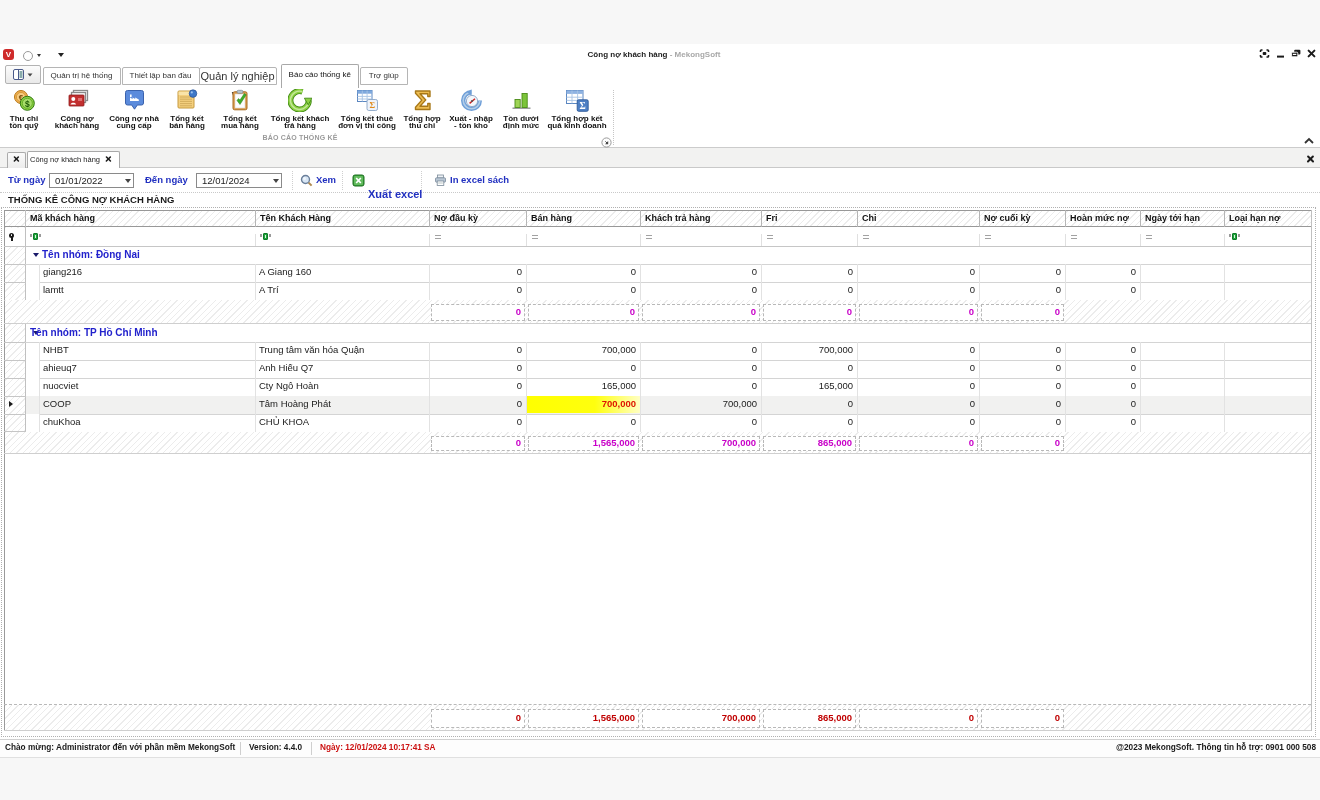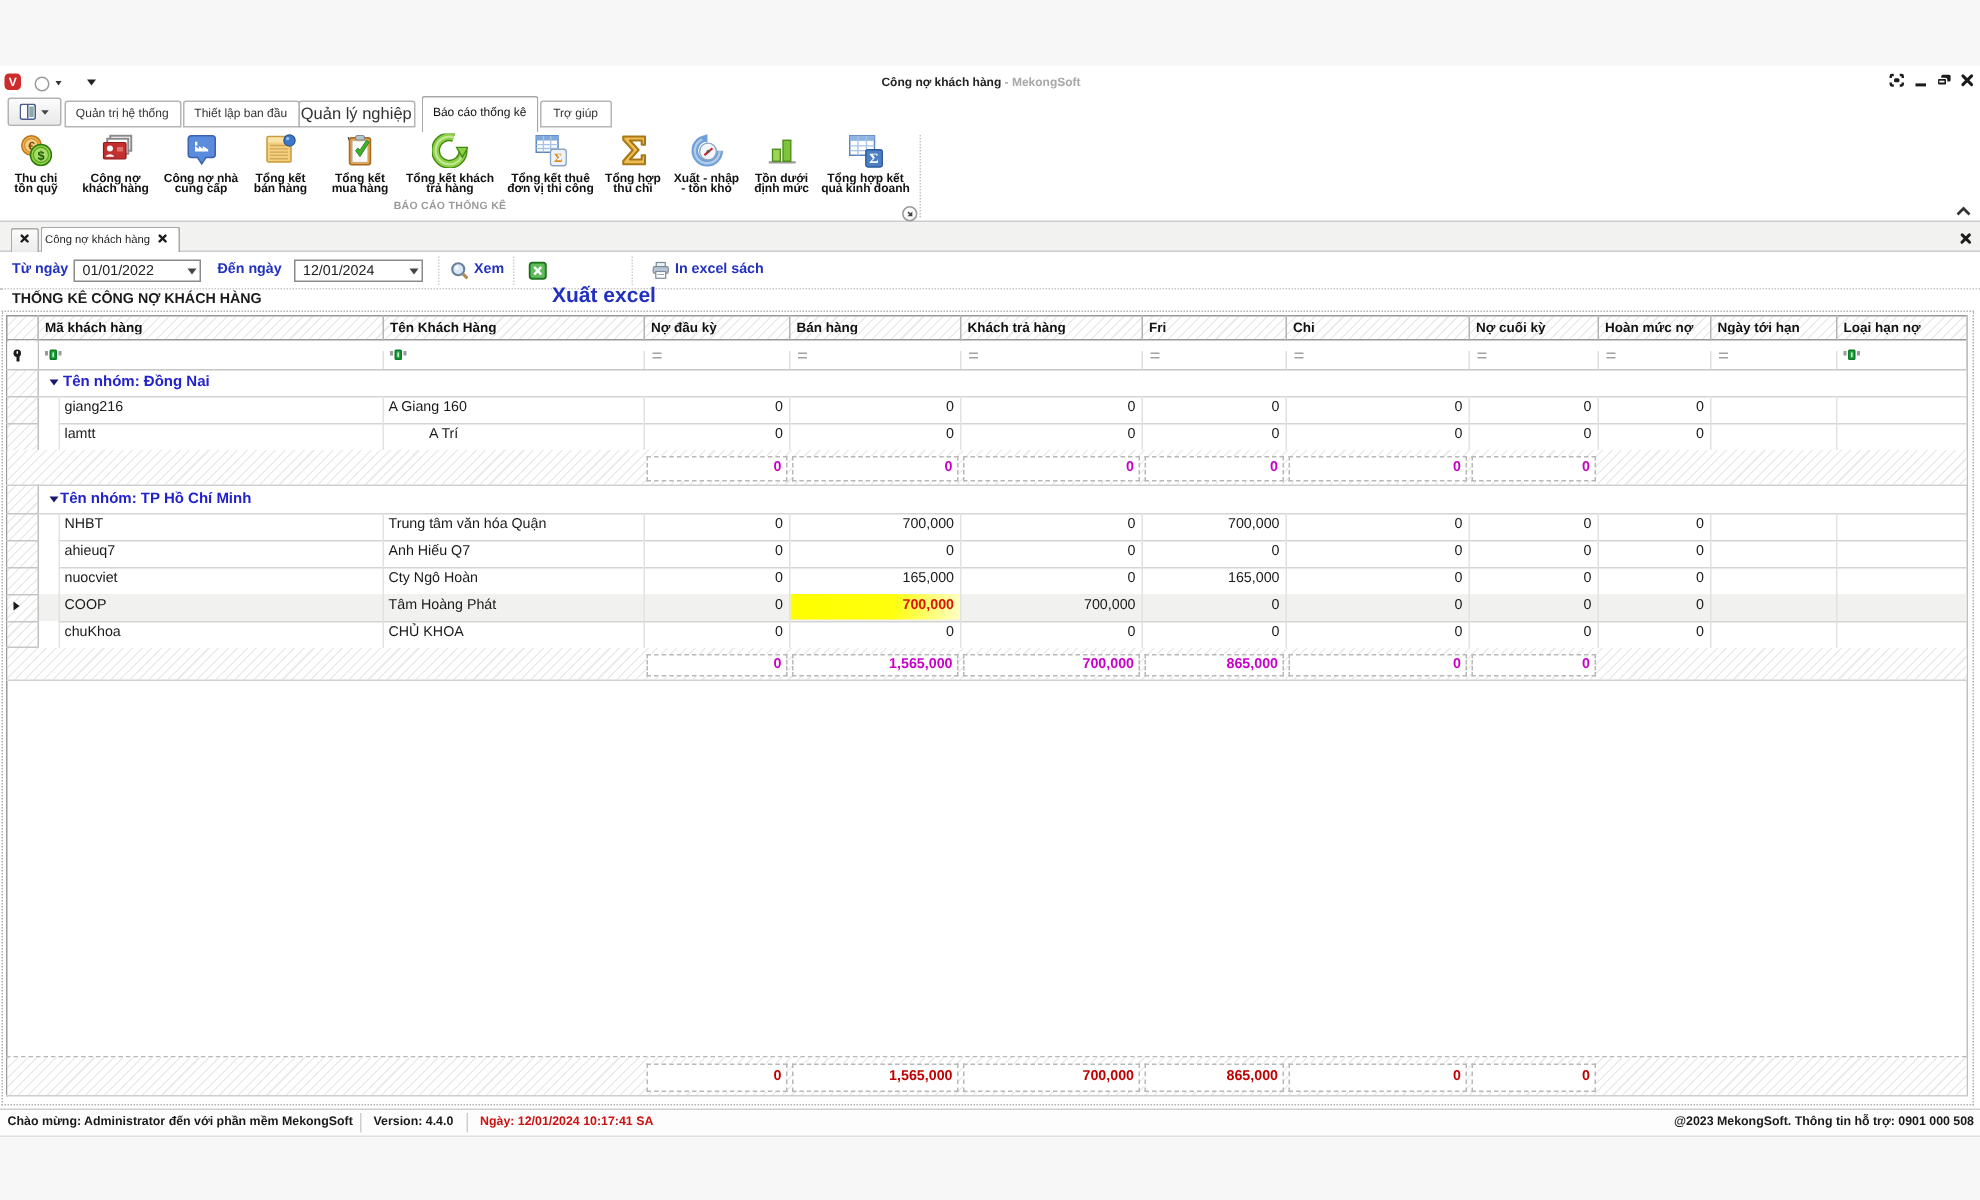--- a/index.html
+++ b/index.html
@@ -190,21 +190,21 @@
 <circle cx="5.5" cy="5.5" r="4" fill="#d8e6f5" stroke="#6a7f9a" stroke-width="1.4"></circle>
 <circle cx="4.5" cy="4.5" r="1.5" fill="#f0f6fc"></circle>
 <line x1="8.6" y1="8.6" x2="11.6" y2="11.6" stroke="#b08a50" stroke-width="2"></line>
 </svg>
 <div class="abs b" style="left:316px;top:174px;font-size:9.5px;color:#2130c0;">Xem</div>
 <svg class="abs" style="left:352px;top:174px" width="13" height="13" viewBox="0 0 13 13">
 <rect x="1" y="1" width="11" height="11" rx="2" fill="#3aa33c" stroke="#1c6e1e" stroke-width="1"></rect>
 <rect x="2" y="2" width="9" height="9" rx="1.2" fill="#63bb5e"></rect>
 <path d="M4.2 4 L8.8 9 M8.8 4 L4.2 9" stroke="#ffffff" stroke-width="1.7"></path>
 </svg>
-<div class="abs b" style="left:368px;top:188px;font-size:14px;color:#2130c0;">Xuất excel</div>
+<div class="abs b" style="left:368px;top:188px;font-size:11px;color:#2130c0;">Xuất excel</div>
 <svg class="abs" style="left:434px;top:174px" width="13" height="13" viewBox="0 0 13 13">
 <rect x="3.5" y="1" width="6" height="3" fill="#eef2f6" stroke="#7a8a9a" stroke-width="0.8"></rect>
 <rect x="1.5" y="3.8" width="10" height="4.4" rx="1" fill="#b9c6d4" stroke="#7a8a9a" stroke-width="0.8"></rect>
 <rect x="3.2" y="7" width="6.6" height="4.5" fill="#fff" stroke="#7a8a9a" stroke-width="0.8"></rect>
 <line x1="4.2" y1="9" x2="8.8" y2="9" stroke="#9aa" stroke-width="0.7"></line>
 </svg>
 <div class="abs b" style="left:450px;top:174px;font-size:9.5px;color:#2130c0;">In excel sách</div>
 <div class="abs b" style="left:8px;top:194px;font-size:9.5px;color:#1a1a1a;">THỐNG KÊ CÔNG NỢ KHÁCH HÀNG</div>
 <div class="abs" style="left:1px;top:207px;width:1315px;height:530px;border:1px dotted #b0b0b0;box-sizing:border-box;"></div>
 <div class="abs hatch" style="left:4px;top:210px;width:1307px;height:17px;border-top:1px solid #989898;border-bottom:1px solid #989898;box-sizing:border-box;"></div>
@@ -317,21 +317,21 @@
     <div class="abs" style="left:640px;top:282px;width:1px;height:18px;background:#e2e2e2;"></div>
     <div class="abs" style="left:761px;top:282px;width:1px;height:18px;background:#e2e2e2;"></div>
     <div class="abs" style="left:857px;top:282px;width:1px;height:18px;background:#e2e2e2;"></div>
     <div class="abs" style="left:979px;top:282px;width:1px;height:18px;background:#e2e2e2;"></div>
     <div class="abs" style="left:1065px;top:282px;width:1px;height:18px;background:#e2e2e2;"></div>
     <div class="abs" style="left:1140px;top:282px;width:1px;height:18px;background:#e2e2e2;"></div>
     <div class="abs" style="left:1224px;top:282px;width:1px;height:18px;background:#e2e2e2;"></div>
     <div class="abs" style="left:39px;top:300px;width:1272px;height:1px;background:#d4d4d4;"></div>
     <div class="abs" style="left:39px;top:282px;width:1px;height:18px;background:#e2e2e2;"></div>
     <div class="abs" style="left:43px;top:283.5px;font-size:9.5px;color:#1a1a1a;">lamtt</div>
-    <div class="abs" style="left:259px;top:283.5px;font-size:9.5px;color:#1a1a1a;margin-left:27px;">A Trí</div>
+    <div class="abs" style="left:259px;top:283.5px;font-size:9.5px;color:#1a1a1a;">A Trí</div>
     <div class="abs" style="right:798px;top:283.5px;font-size:9.5px;color:#1a1a1a;">0</div>
     <div class="abs" style="right:684px;top:283.5px;font-size:9.5px;color:#1a1a1a;">0</div>
     <div class="abs" style="right:563px;top:283.5px;font-size:9.5px;color:#1a1a1a;">0</div>
     <div class="abs" style="right:467px;top:283.5px;font-size:9.5px;color:#1a1a1a;">0</div>
     <div class="abs" style="right:345px;top:283.5px;font-size:9.5px;color:#1a1a1a;">0</div>
     <div class="abs" style="right:259px;top:283.5px;font-size:9.5px;color:#1a1a1a;">0</div>
     <div class="abs" style="right:184px;top:283.5px;font-size:9.5px;color:#1a1a1a;">0</div>
 <div class="abs hatch" style="left:5px;top:300px;width:1306px;height:23px;"></div>
     <div class="abs" style="left:4px;top:323px;width:1307px;height:1px;background:#cfcfcf;"></div>
     <div class="abs" style="left:430.5px;top:303.5px;width:94px;height:17.0px;background:#fff;border:1px dashed #b8b8b8;box-sizing:border-box;"></div>
@@ -340,21 +340,21 @@
     <div class="abs b" style="right:685px;top:306.0px;font-size:9.5px;color:#c800c8;">0</div>
     <div class="abs" style="left:641.5px;top:303.5px;width:118px;height:17.0px;background:#fff;border:1px dashed #b8b8b8;box-sizing:border-box;"></div>
     <div class="abs b" style="right:564px;top:306.0px;font-size:9.5px;color:#c800c8;">0</div>
     <div class="abs" style="left:762.5px;top:303.5px;width:93px;height:17.0px;background:#fff;border:1px dashed #b8b8b8;box-sizing:border-box;"></div>
     <div class="abs b" style="right:468px;top:306.0px;font-size:9.5px;color:#c800c8;">0</div>
     <div class="abs" style="left:858.5px;top:303.5px;width:119px;height:17.0px;background:#fff;border:1px dashed #b8b8b8;box-sizing:border-box;"></div>
     <div class="abs b" style="right:346px;top:306.0px;font-size:9.5px;color:#c800c8;">0</div>
     <div class="abs" style="left:980.5px;top:303.5px;width:83px;height:17.0px;background:#fff;border:1px dashed #b8b8b8;box-sizing:border-box;"></div>
     <div class="abs b" style="right:260px;top:306.0px;font-size:9.5px;color:#c800c8;">0</div>
 <div class="abs" style="left:33px;top:331px;width:0;height:0;border-left:3.5px solid transparent;border-right:3.5px solid transparent;border-top:4.5px solid #1a1a6a;"></div>
-    <div class="abs b" style="left:40px;top:327px;font-size:10px;color:#2222cc;">Tên nhóm: TP Hồ Chí Minh</div>
+    <div class="abs b" style="left:30px;top:327px;font-size:10px;color:#2222cc;">Tên nhóm: TP Hồ Chí Minh</div>
     <div class="abs" style="left:25px;top:342px;width:1286px;height:1px;background:#d4d4d4;"></div>
 <div class="abs" style="left:255px;top:342px;width:1px;height:18px;background:#e2e2e2;"></div>
     <div class="abs" style="left:429px;top:342px;width:1px;height:18px;background:#e2e2e2;"></div>
     <div class="abs" style="left:526px;top:342px;width:1px;height:18px;background:#e2e2e2;"></div>
     <div class="abs" style="left:640px;top:342px;width:1px;height:18px;background:#e2e2e2;"></div>
     <div class="abs" style="left:761px;top:342px;width:1px;height:18px;background:#e2e2e2;"></div>
     <div class="abs" style="left:857px;top:342px;width:1px;height:18px;background:#e2e2e2;"></div>
     <div class="abs" style="left:979px;top:342px;width:1px;height:18px;background:#e2e2e2;"></div>
     <div class="abs" style="left:1065px;top:342px;width:1px;height:18px;background:#e2e2e2;"></div>
     <div class="abs" style="left:1140px;top:342px;width:1px;height:18px;background:#e2e2e2;"></div>

